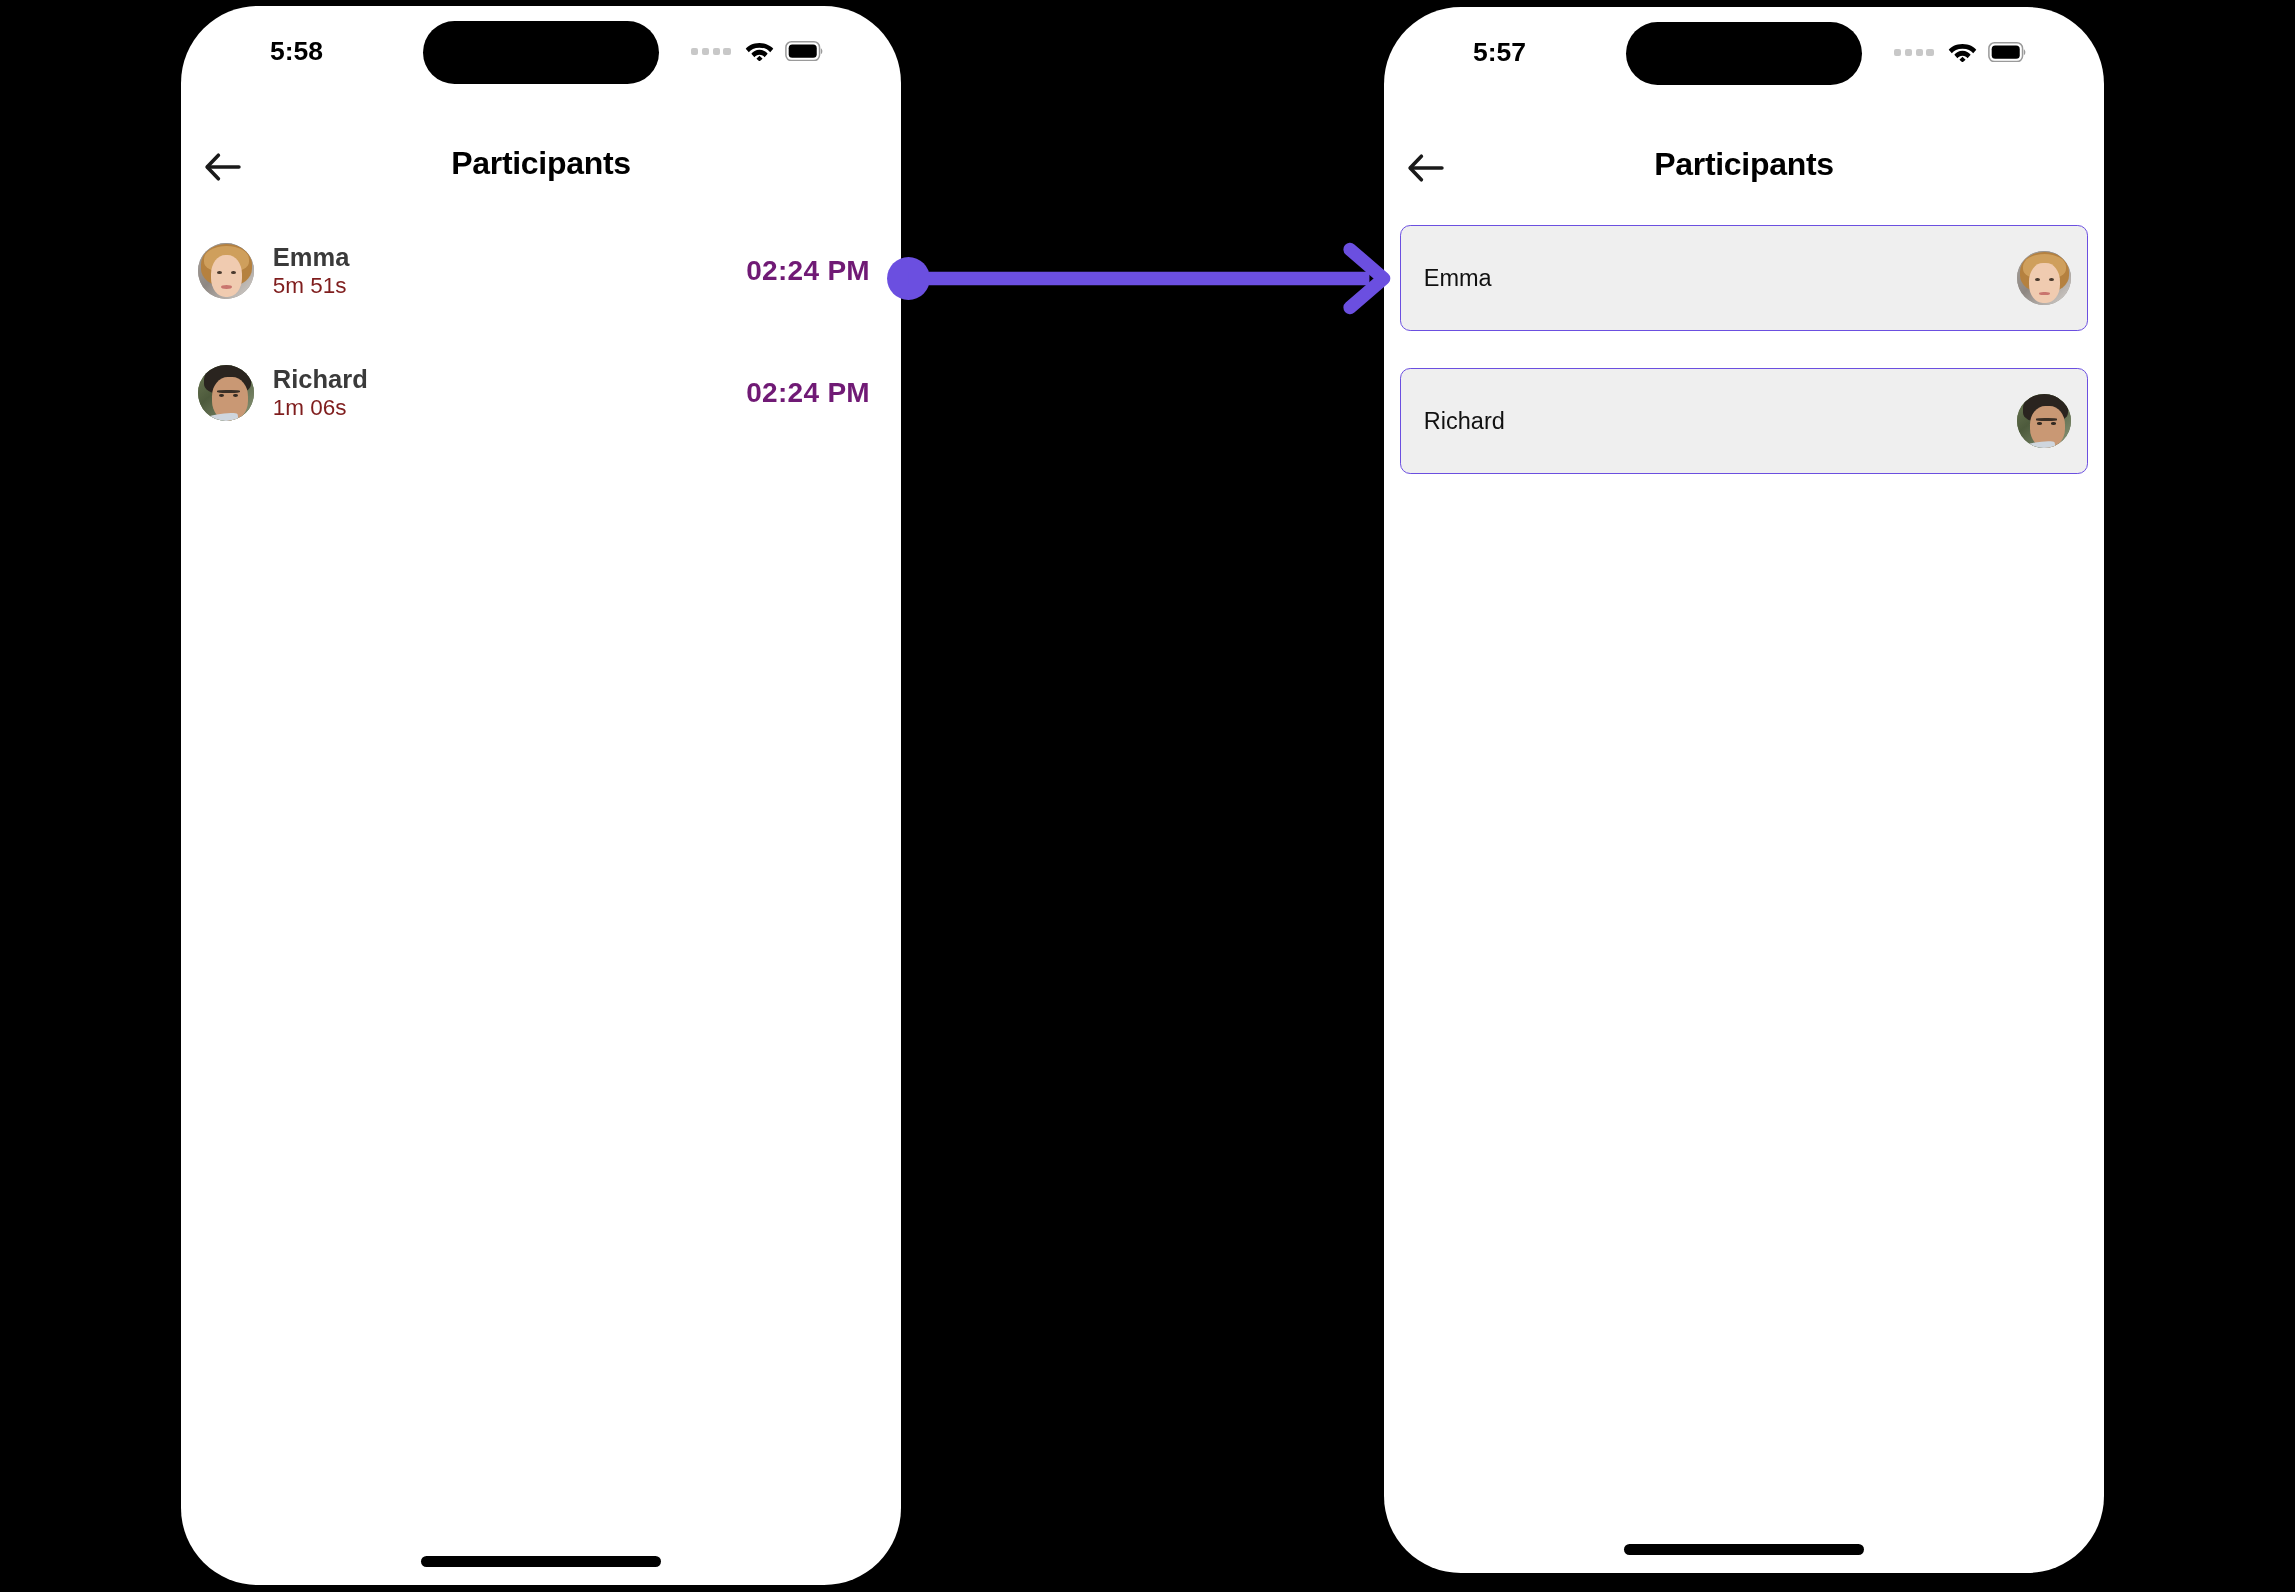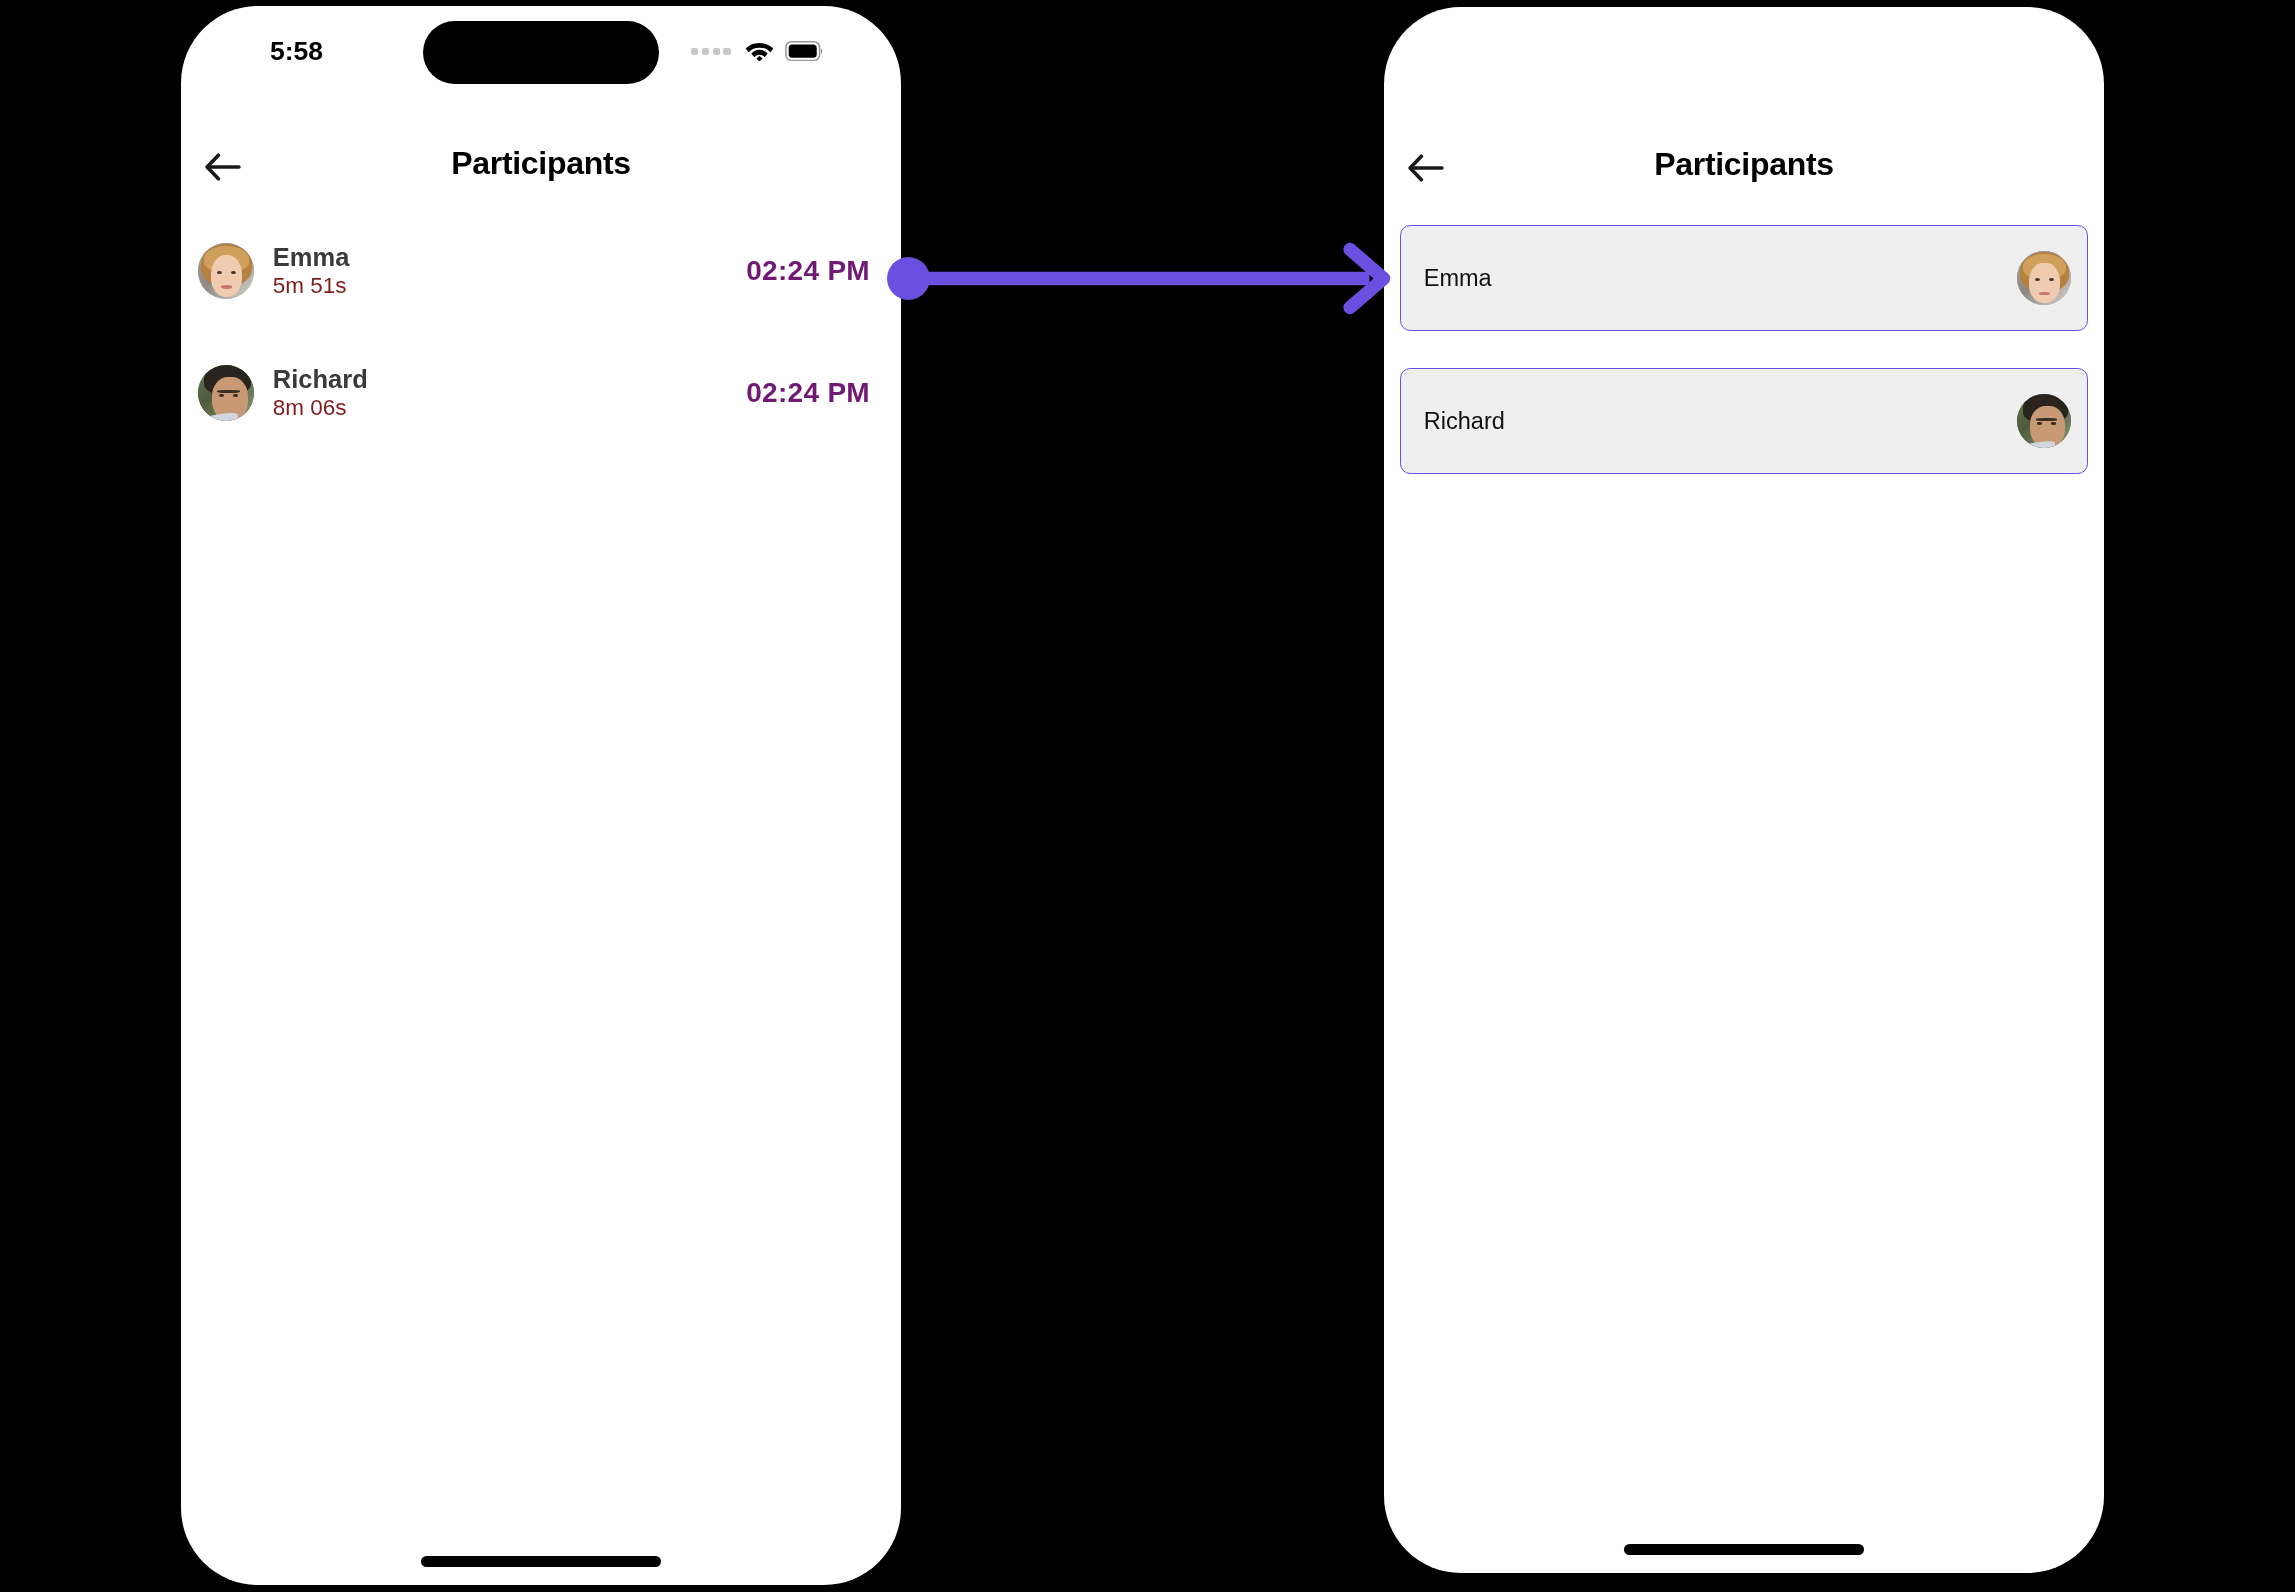--- a/index.html
+++ b/index.html
@@ -316,32 +316,58 @@
               <span class="hair"></span>
               <span class="skin"></span>
             <span class="brow"></span>
               <span class="eyeL"></span>
               <span class="eyeR"></span>
               <span class="shirt"></span>
           </span>
         </div>
         <div class="row-a-text">
           <span class="row-a-name">Richard</span>
-          <span class="row-a-dur">8m 06s</span>
+          <span class="row-a-dur">1m 06s</span>
         </div>
         <div class="row-a-time">02:24 PM</div>
       </div>
 
     </div>
 
     <div class="home-indicator"></div>
   </div>
 
   <div class="phone right">
 
+    <div class="status-bar">
+      <div class="status-time">5:57</div>
+      <div class="dynamic-island"></div>
+      <div class="status-right">
+        <span class="signal-dots">
+          <i></i>
+            <i></i>
+            <i></i>
+            <i></i>
+        </span>
+        <span class="wifi-icon">
+          <svg width="29" height="21.4" viewBox="0 0 56 42">
+            <path d="M28 6 C15 6 5 12 1 17 L7 24 C11 19 18 15 28 15 C38 15 45 19 49 24 L55 17 C51 12 41 6 28 6 Z" fill="#000"></path>
+            <path d="M28 19 C21 19 15 23 12 27 L18 34 C20 31 24 29 28 29 C32 29 36 31 38 34 L44 27 C41 23 35 19 28 19 Z" fill="#000"></path>
+            <path d="M28 31 L34 37 L28 42 L22 37 Z" fill="#000"></path>
+          </svg>
+        </span>
+        <span class="battery-icon">
+          <svg width="39" height="20.4" viewBox="0 0 76 40">
+            <rect x="1.5" y="1.5" width="66" height="37" rx="11" fill="none" stroke="#9a9a9a" stroke-width="3"></rect>
+            <rect x="7" y="7" width="55" height="26" rx="7" fill="#000"></rect>
+            <path d="M70 14 C74 16 74 24 70 26 Z" fill="#9a9a9a"></path>
+          </svg>
+        </span>
+      </div>
+    </div>
 
     <div class="nav-bar">
       <div class="back-arrow">
         <svg width="39" height="32" viewBox="0 0 76 62">
           <path d="M30 8 L8 31 L30 54" fill="none" stroke="#1a1a1a" stroke-width="7" stroke-linecap="round" stroke-linejoin="round"></path>
           <path d="M9 31 L70 31" fill="none" stroke="#1a1a1a" stroke-width="7" stroke-linecap="round"></path>
         </svg>
       </div>
       <div class="nav-title">Participants</div>
     </div>

